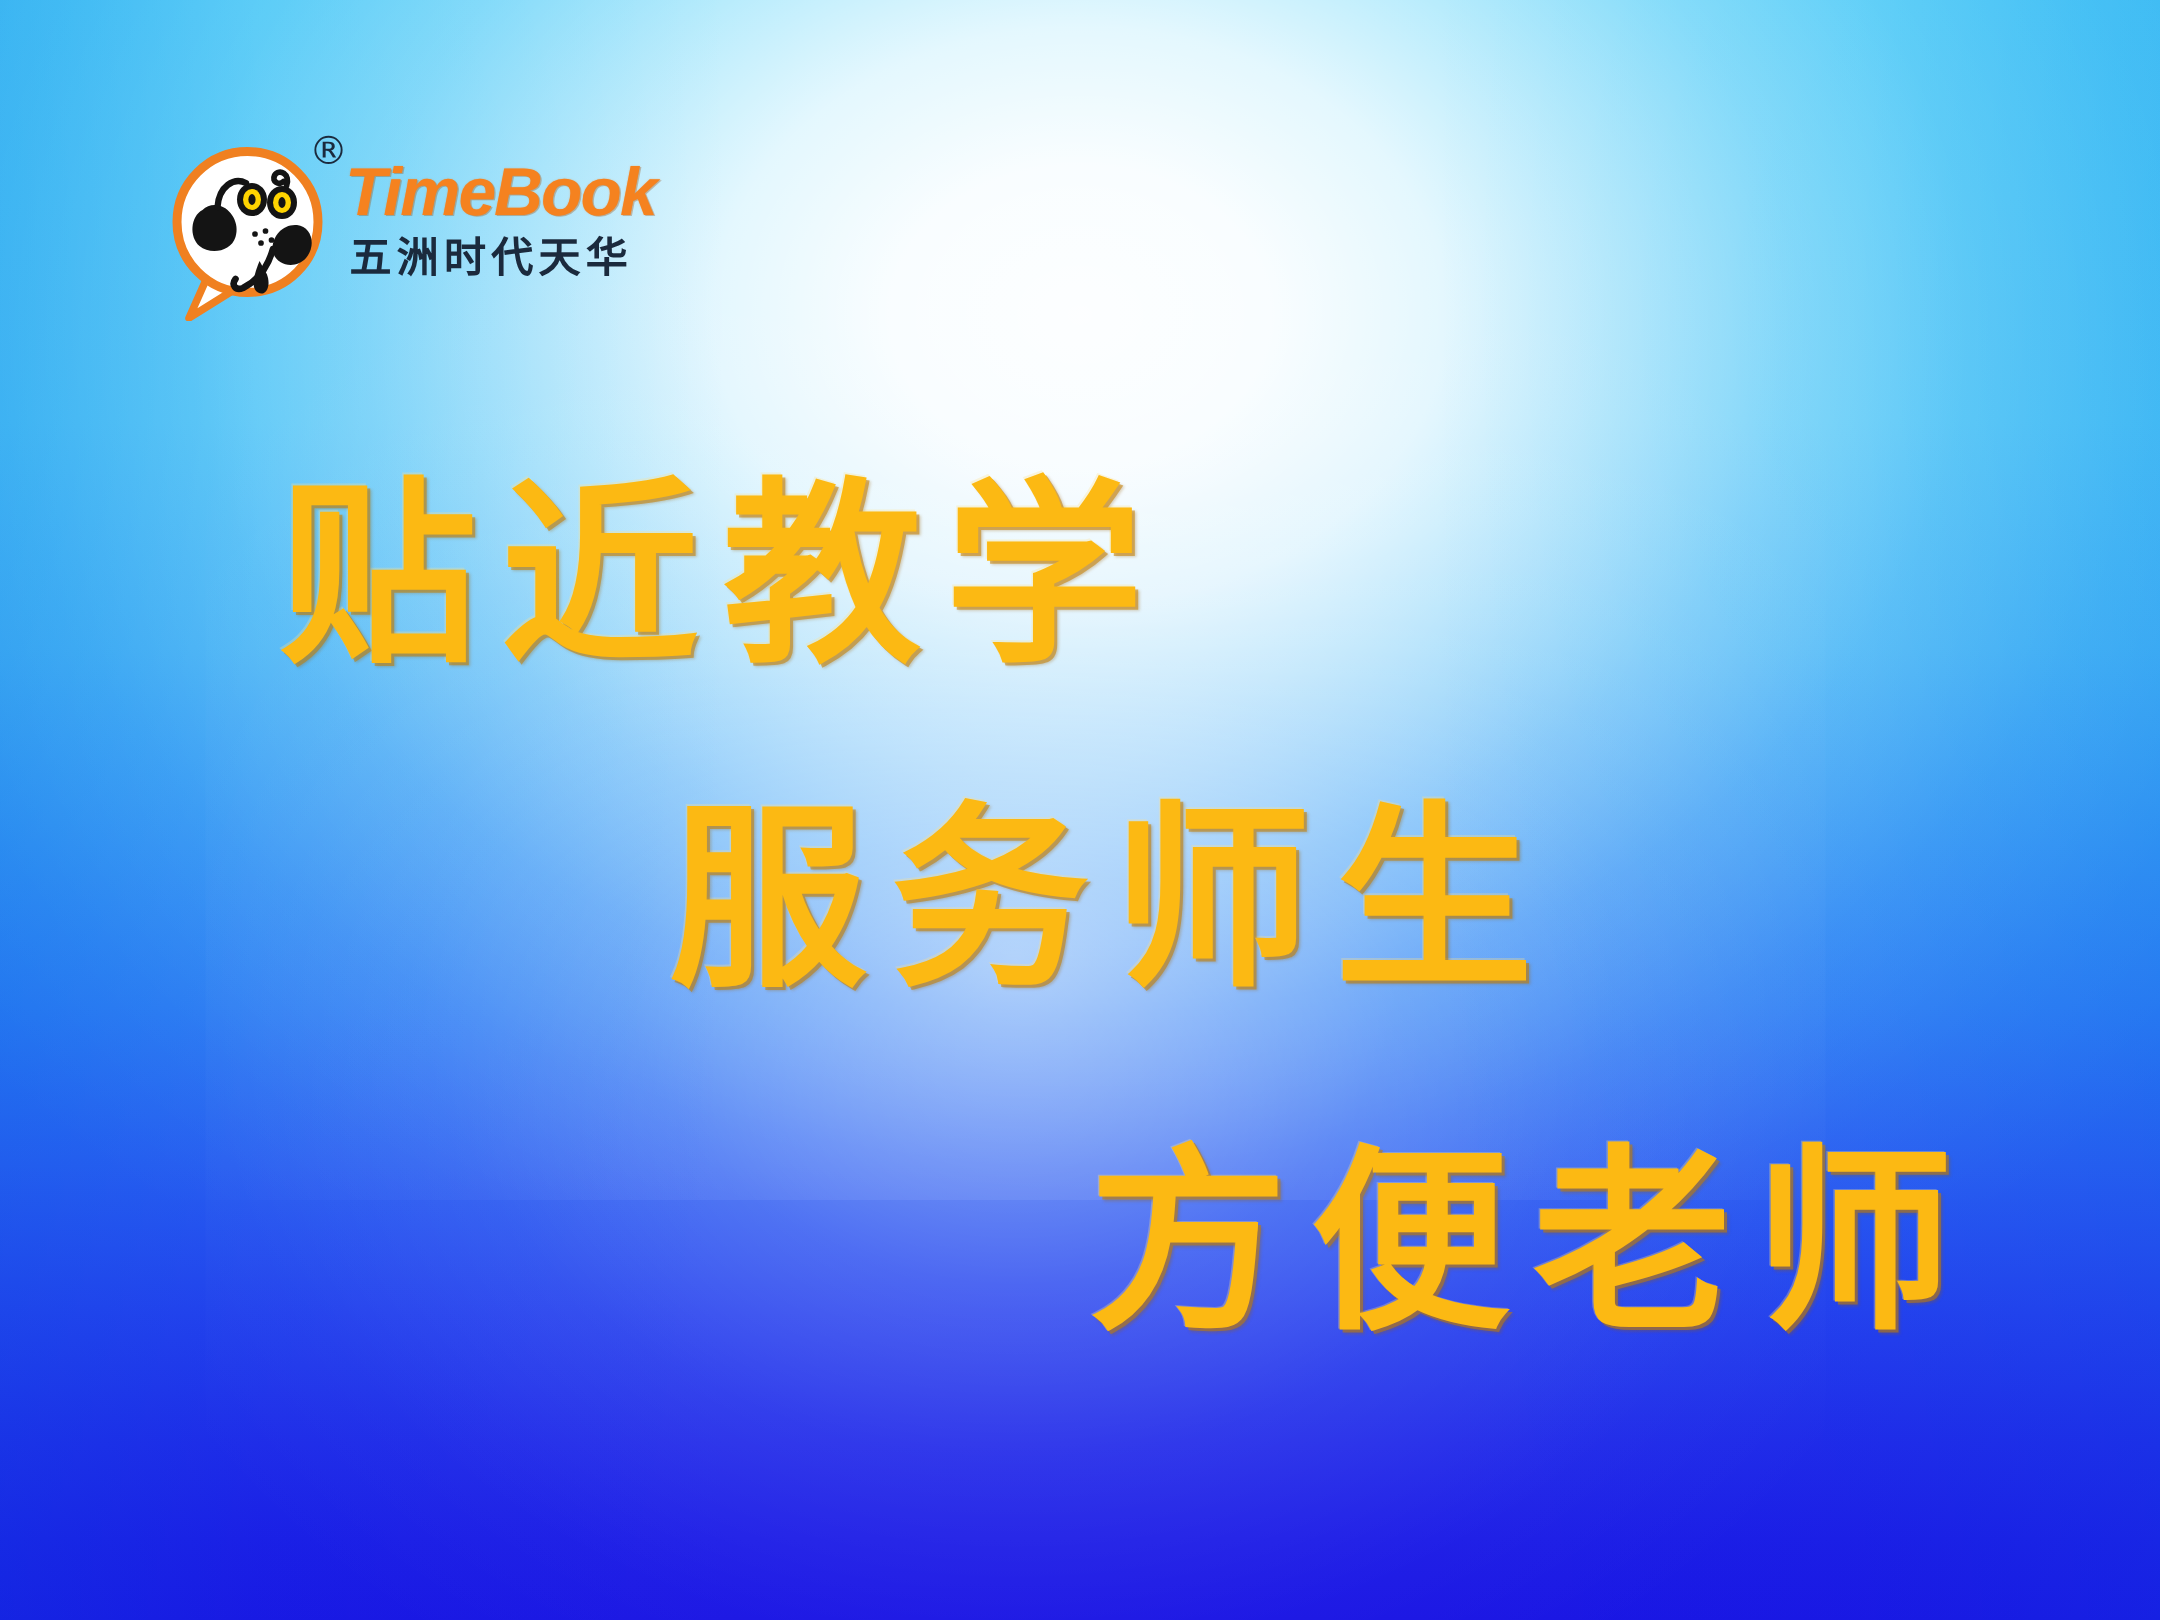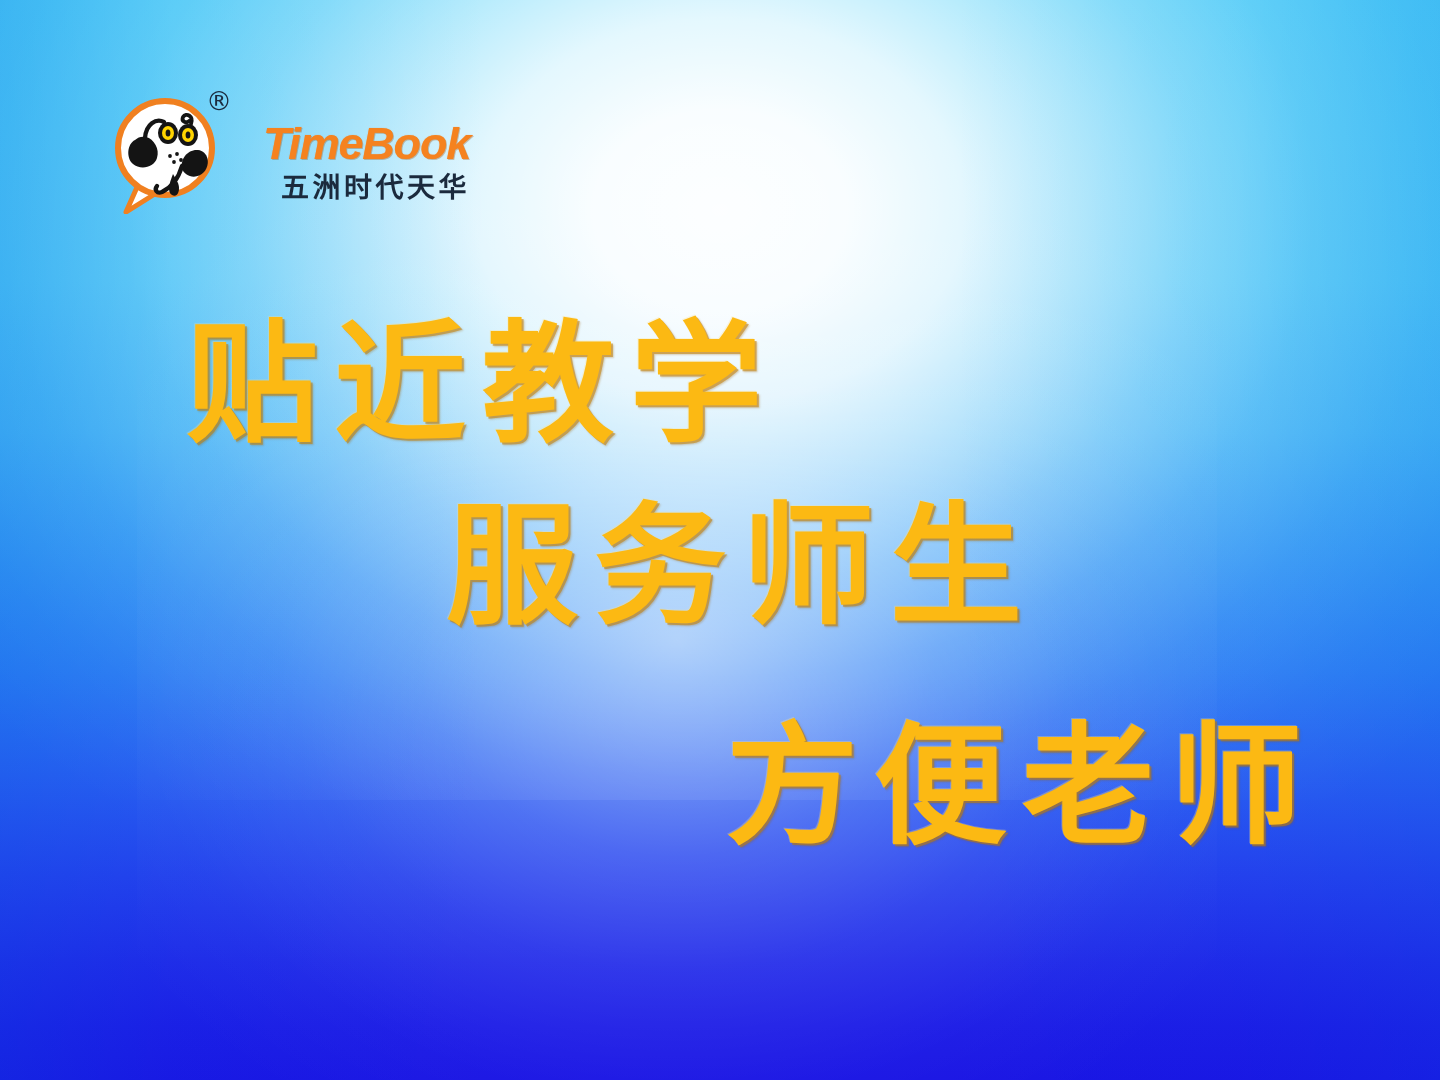--- a/index.html
+++ b/index.html
@@ -105,23 +105,22 @@
     position: absolute;
     left: 0;
     top: 0;
     width: 108px;
     height: 126px;
   }
 
   #logo-wordmark {
     position: absolute;
     left: 118px;
-    top: 33px;
+    top: 17px;
     width: 240px;
-    text-align: right;
   }
 
   #timebook-text {
     display: block;
     font-family: "Liberation Sans", "DejaVu Sans", sans-serif;
     font-style: italic;
     font-weight: bold;
     font-size: 45px;
     letter-spacing: -1.2px;
     line-height: 1;
@@ -165,22 +164,22 @@
     white-space: nowrap;
     color: #fcb913;
     pointer-events: auto;
     text-shadow:
       2px 2px 0 rgba(196, 126, 0, 0.55),
       3px 3px 2px rgba(150, 95, 0, 0.28),
       -1px -1px 0 rgba(255, 226, 140, 0.30);
   }
 
   #headline-line-1 { left: 186px; top: 318px; }
-  #headline-line-2 { left: 446px; top: 500px; }
-  #headline-line-3 { left: 726px; top: 720px; }
+  #headline-line-2 { left: 446px; top: 534px; }
+  #headline-line-3 { left: 726px; top: 763px; }
 </style>
 </head>
 <body>
 
 <div id="slide">
 
   <div id="glow-main"></div>
   <div id="glow-lower"></div>
   <div id="edge-shade"></div>
 

